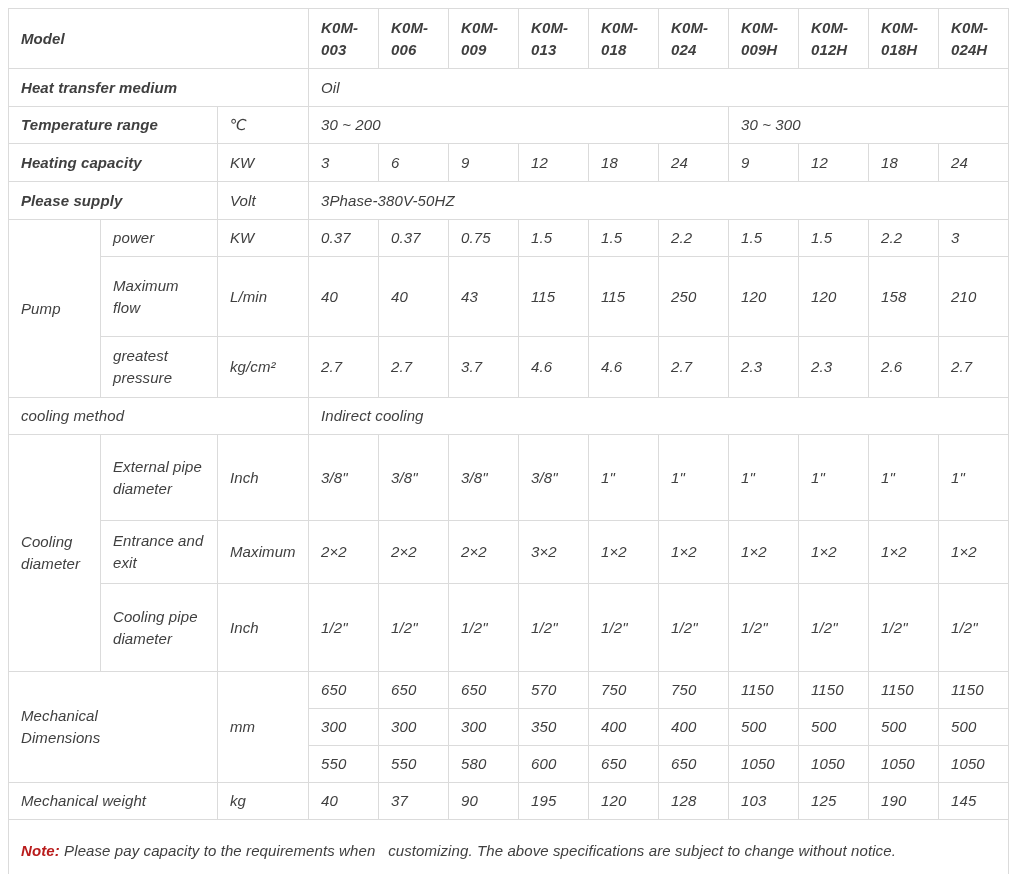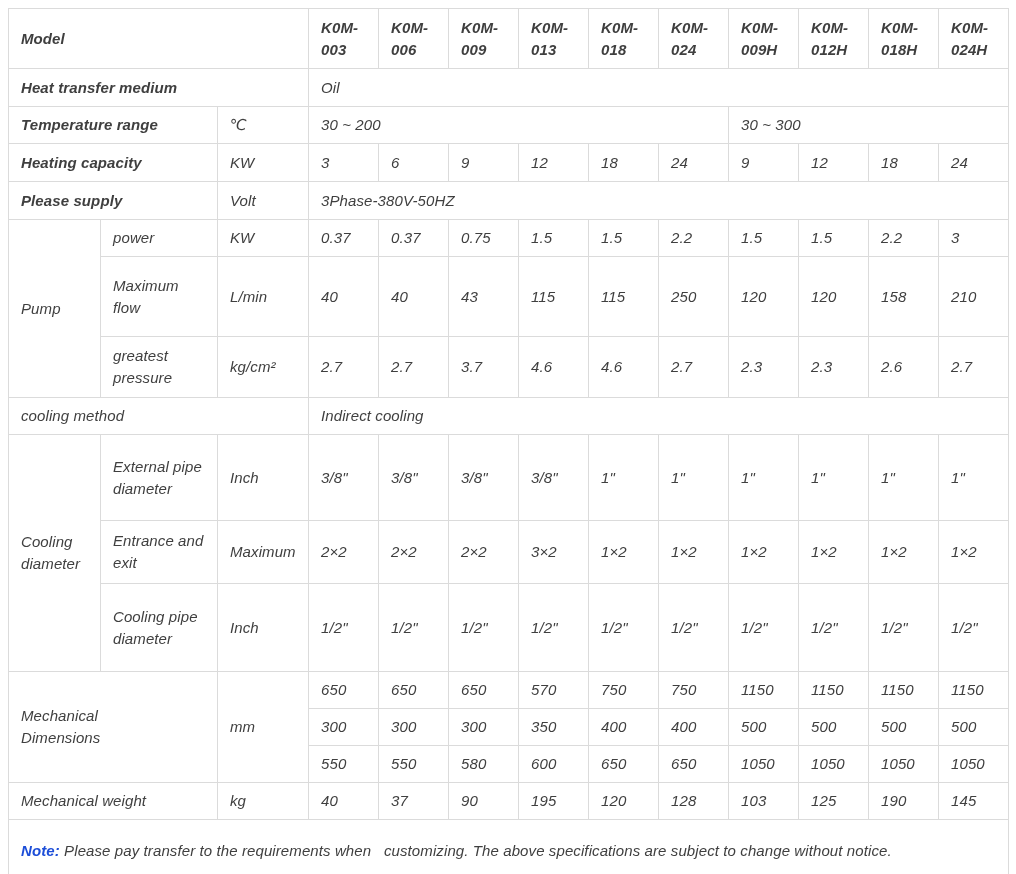--- a/index.html
+++ b/index.html
@@ -26,21 +26,21 @@
     line-height: 1.45;
     letter-spacing: 0.1px;
     color: #3f3f3f;
     vertical-align: middle;
     text-align: left;
     overflow-wrap: break-word;
     box-sizing: border-box;
   }
   .b {
     font-weight: 700;
-    color: #1d4ed8;
+    color: #b91c1c;
   }
   td.model-cell {
     line-height: 1.55;
   }
   .wrap-narrow {
     display: inline-block;
     max-width: 108px;
   }
   td.note-cell {
     padding: 8px 12px;
@@ -267,19 +267,19 @@
       <td>120</td>
       <td>128</td>
       <td>103</td>
       <td>125</td>
       <td>190</td>
       <td>145</td>
     </tr>
 
     <tr style="height:62px">
       <td colspan="13" class="note-cell">
-        <span class="b">Note:</span><span class="note-text"> Please pay transfer to the requirements when   customizing. The above specifications are subject to change without notice.</span>
+        <span class="b">Note:</span><span class="note-text"> Please pay capacity to the requirements when   customizing. The above specifications are subject to change without notice.</span>
       </td>
     </tr>
 
   </tbody>
 </table>
 </div>
 
 </body></html>

